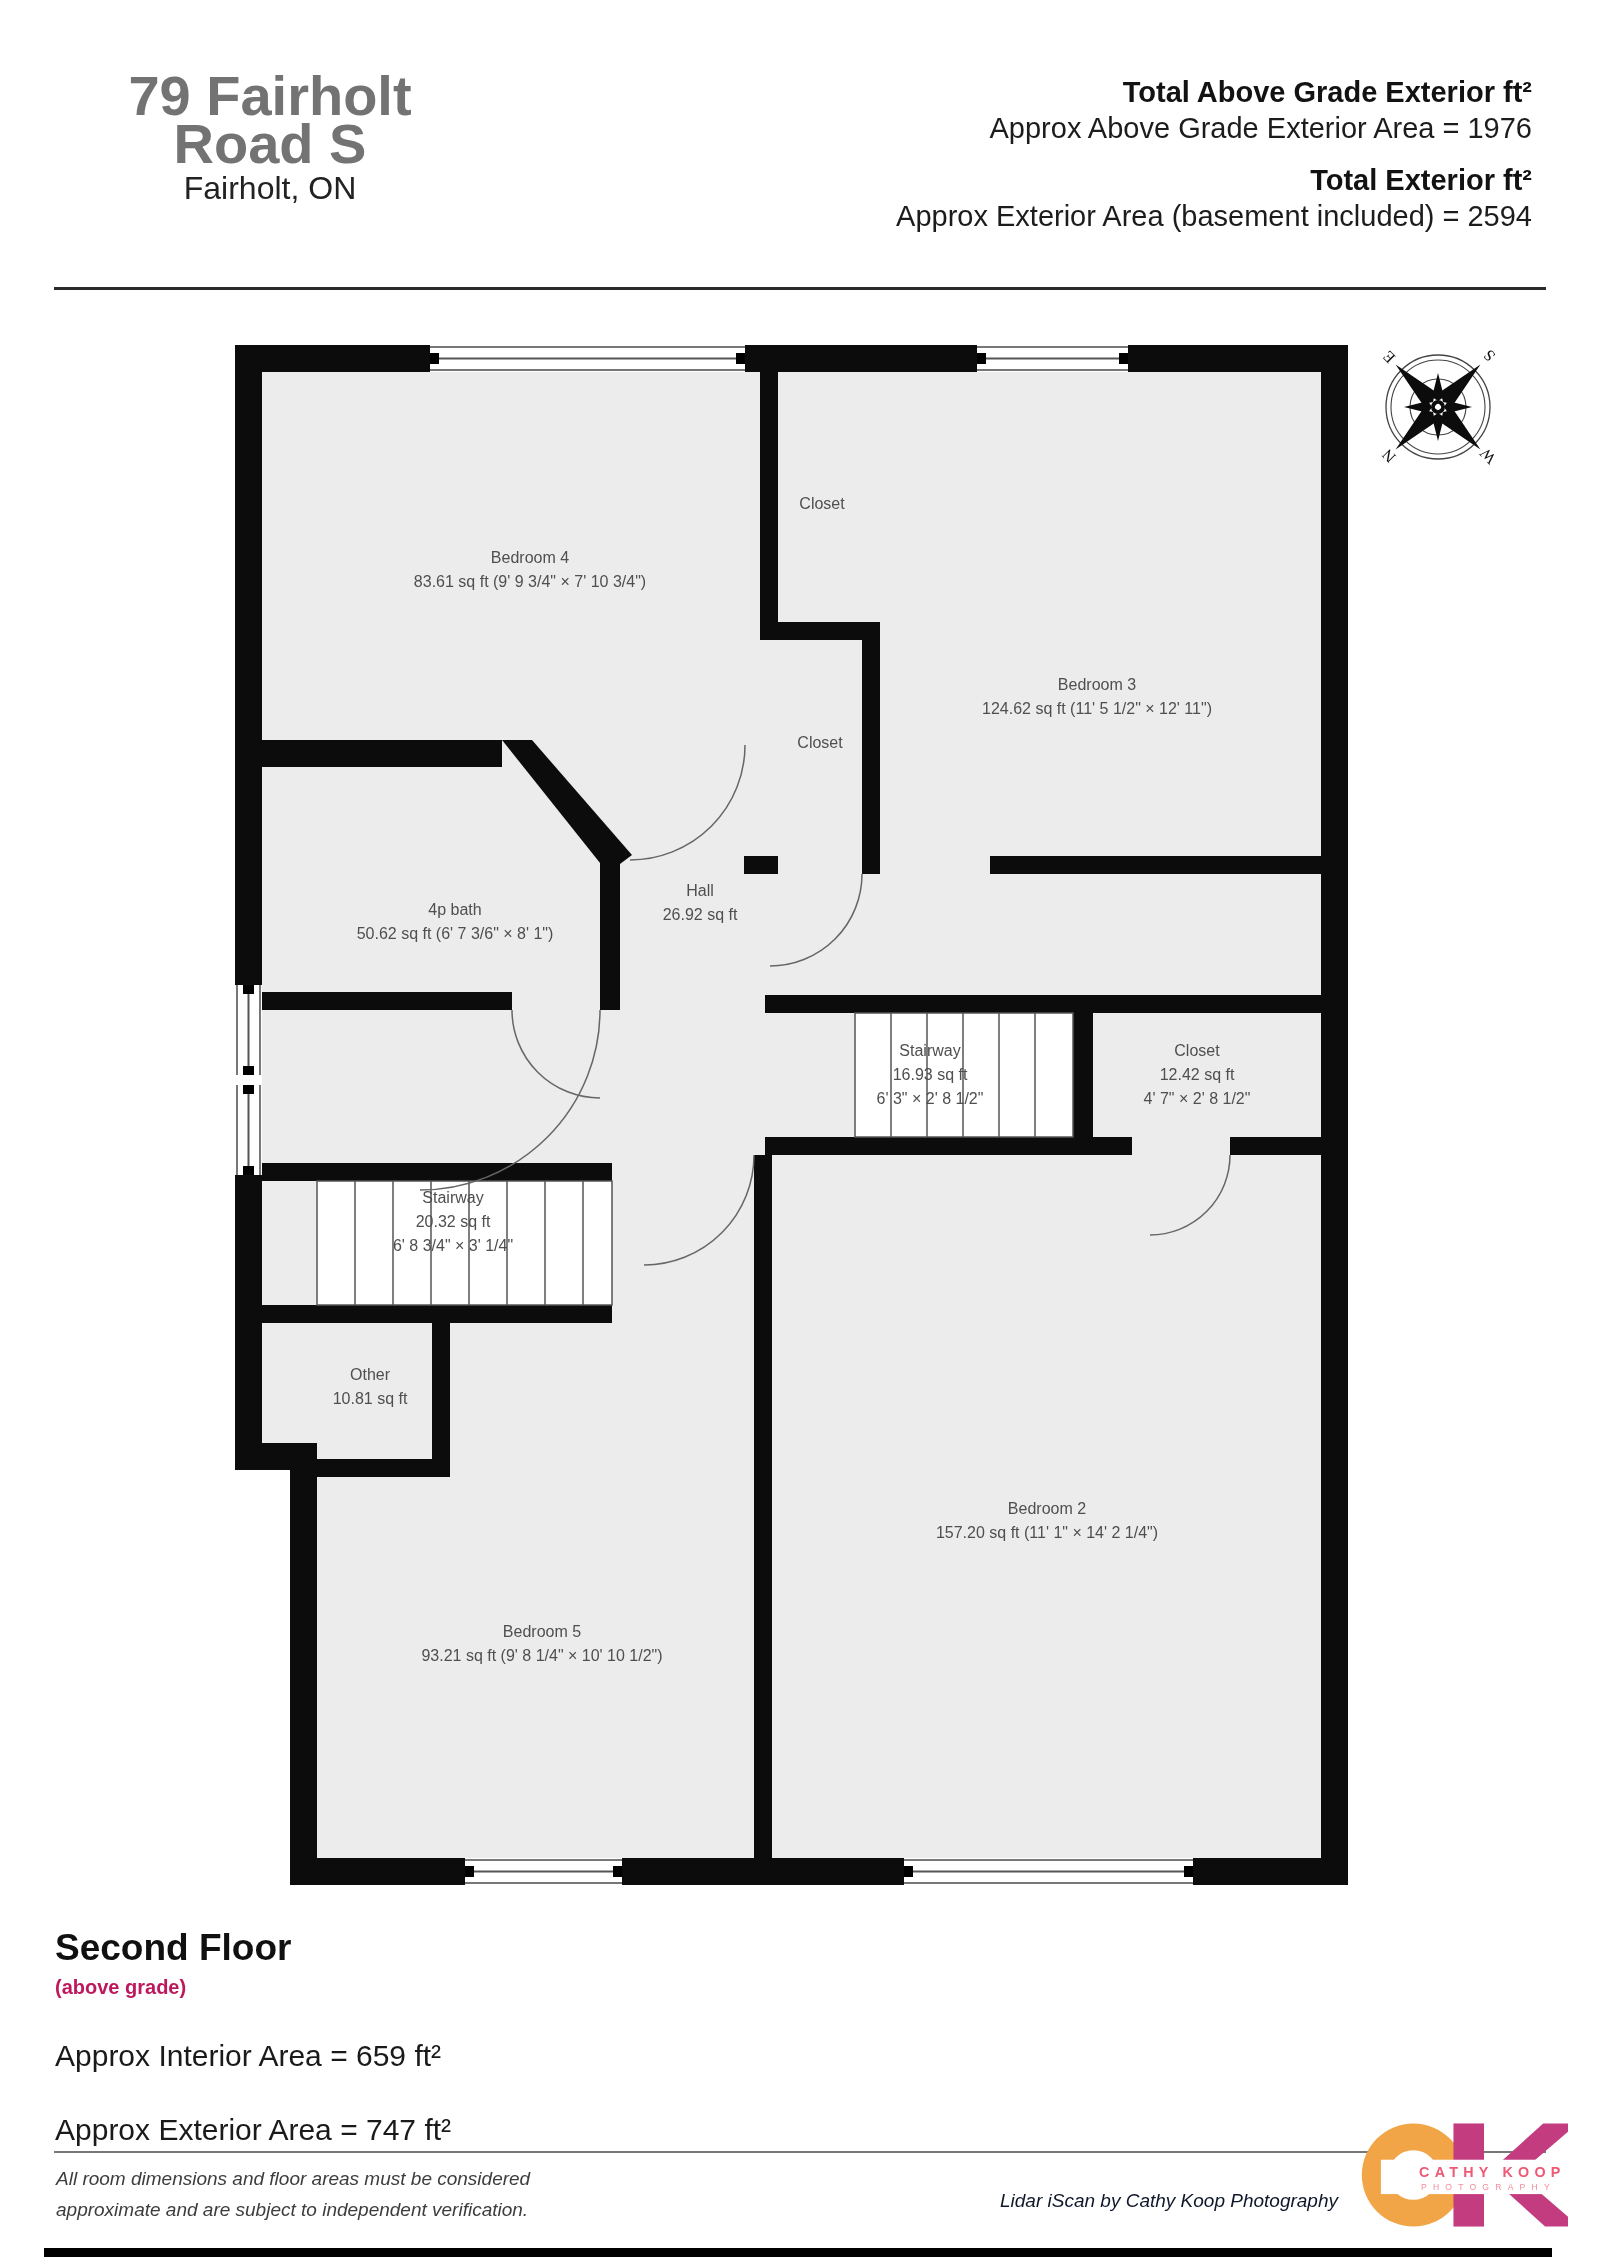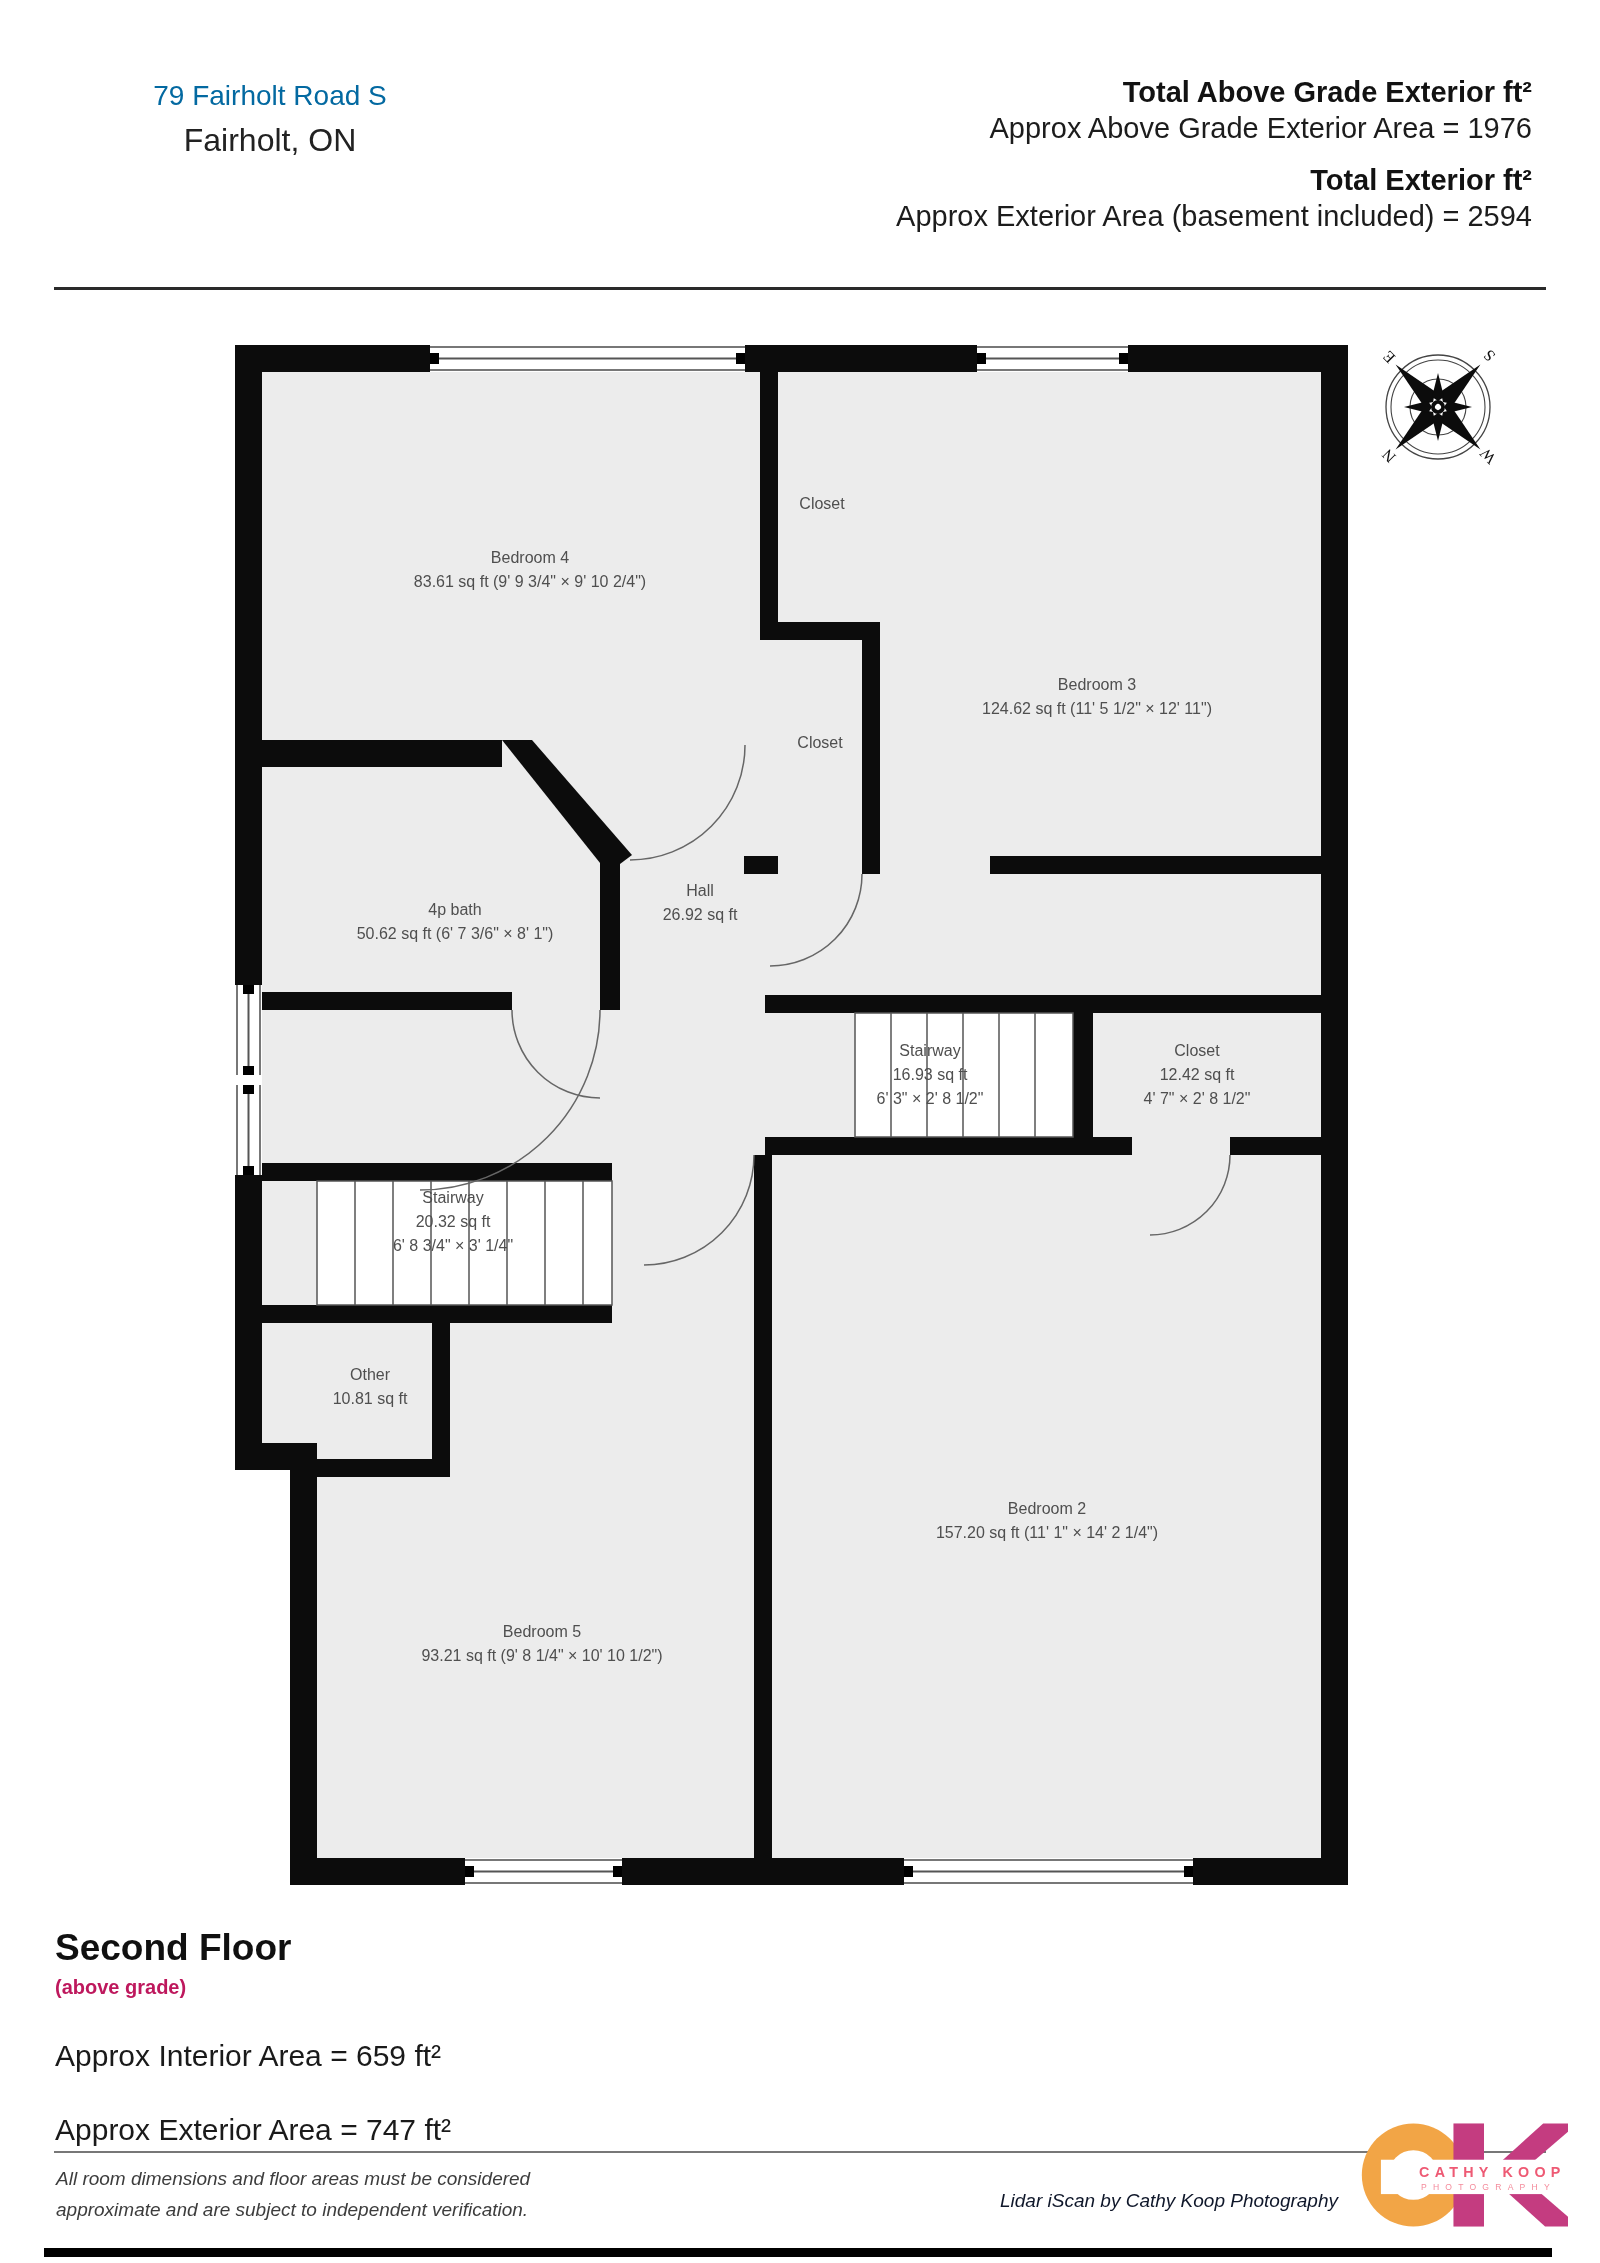--- a/index.html
+++ b/index.html
@@ -1,21 +1,21 @@
 <!DOCTYPE html>
 <html><head>
 <meta charset="utf-8">
 <style>
   html,body{margin:0;padding:0;background:#fff;}
   body{width:1600px;height:2263px;position:relative;font-family:"Liberation Sans",sans-serif;color:#111;}
   .abs{position:absolute;}
   .room-label{position:absolute;transform:translateX(-50%);text-align:center;
     font-size:16px;line-height:24px;color:#4f4f4f;white-space:nowrap;}
   .hdr-left{left:60px;top:72px;width:420px;text-align:center;}
-  .addr1{font-size:28px;font-weight:normal;color:#0369a1;line-height:48px;}
+  .addr1{font-size:56px;font-weight:bold;color:#737373;line-height:48px;}
   .addr2{font-size:32px;color:#222;line-height:40px;}
   .hdr-right{right:68px;top:74px;width:900px;text-align:right;}
   .tot-label{font-size:29px;font-weight:bold;line-height:36px;color:#121212;}
   .tot-value{font-size:29px;line-height:36px;color:#1c1c1c;margin-bottom:16px;}
   .rule{position:absolute;left:54px;width:1492px;background:#2a2a2a;}
   .summary{left:55px;top:1926px;}
   .sum-title{font-size:37px;font-weight:bold;color:#101010;line-height:44px;}
   .sum-sub{font-size:20px;font-weight:bold;color:#be185d;margin-top:6px;}
   .sum-line{font-size:30px;color:#1a1a1a;margin-top:40px;}
   .disc{position:absolute;left:56px;font-style:italic;font-size:19px;color:#3d3d3d;}
@@ -181,21 +181,21 @@
       <text x="0" y="-64">N</text>
       <text x="70" y="6">E</text>
       <text x="0" y="78">S</text>
       <text x="-70" y="6">W</text>
     </g>
   </g>
 </svg>
 
 <div class="room-label" style="left:530px;top:546px;">
   <div>Bedroom 4</div>
-  <div>83.61 sq ft (9' 9 3/4" × 9' 10 2/4")</div>
+  <div>83.61 sq ft (9' 9 3/4" × 7' 10 3/4")</div>
 </div>
 <div class="room-label" style="left:822px;top:492px;">
   <div>Closet</div>
 </div>
 <div class="room-label" style="left:1097px;top:673px;">
   <div>Bedroom 3</div>
   <div>124.62 sq ft (11' 5 1/2" × 12' 11")</div>
 </div>
 <div class="room-label" style="left:820px;top:731px;">
   <div>Closet</div>

